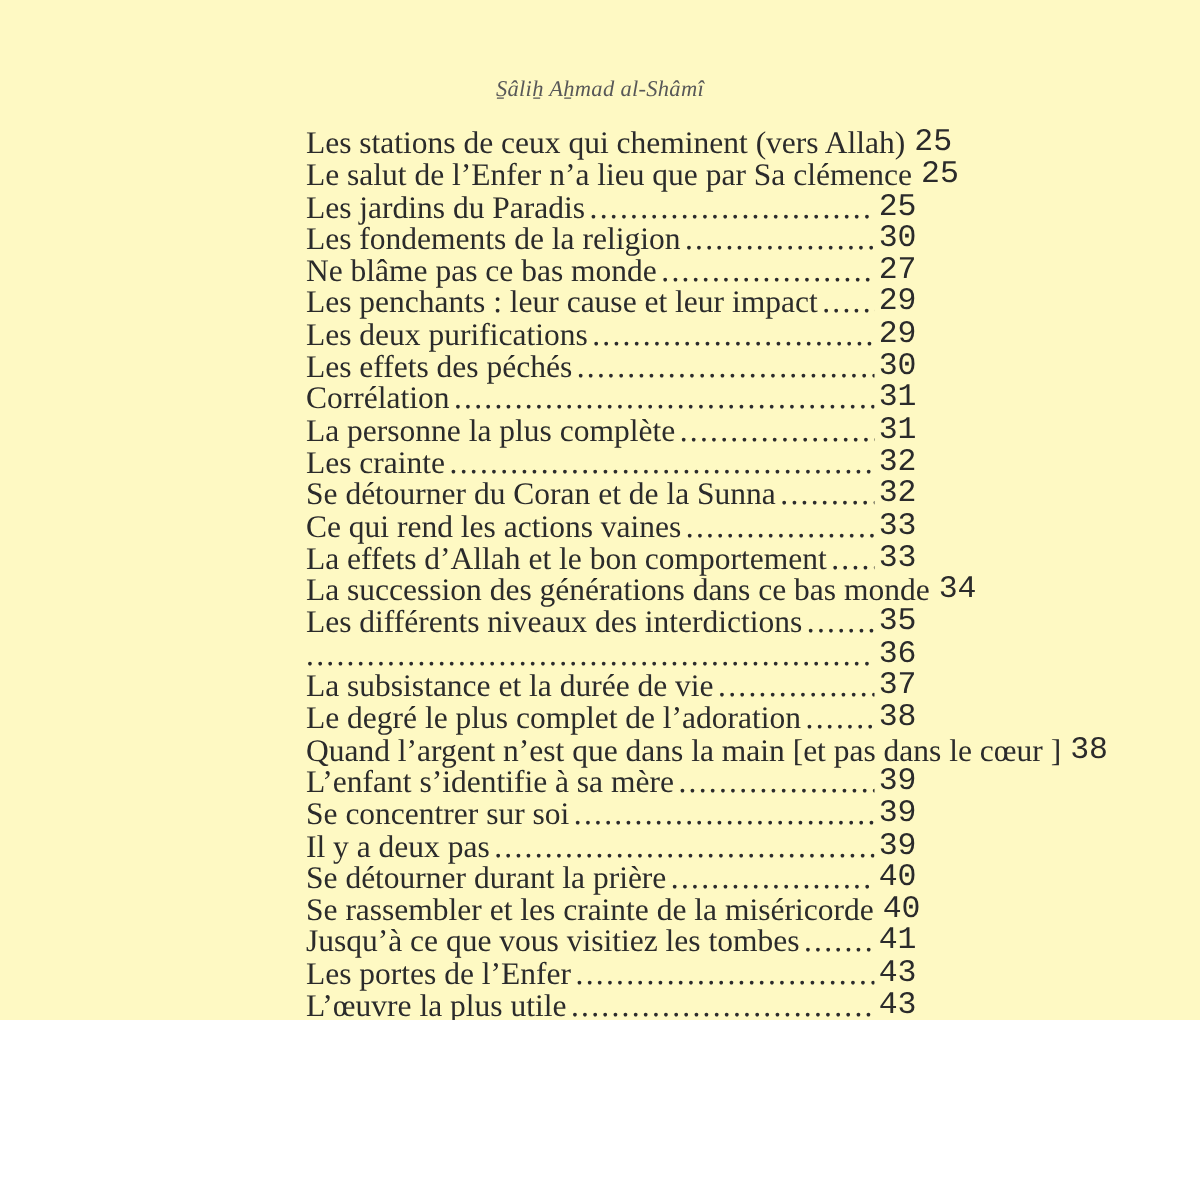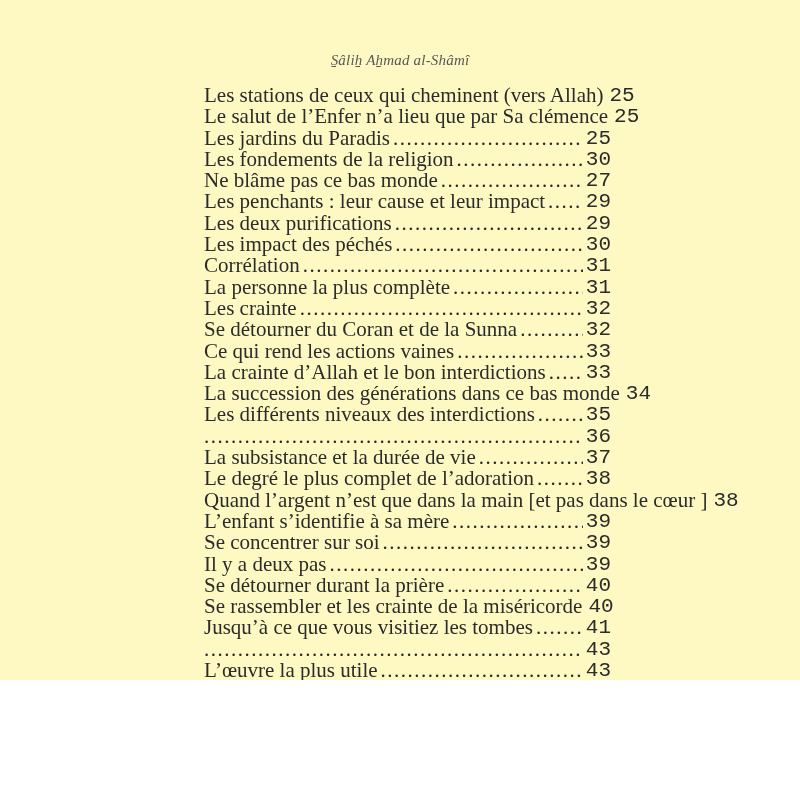--- a/index.html
+++ b/index.html
@@ -115,21 +115,21 @@
     <span class="toc-page">29</span>
   </div>
 
   <div class="toc-row">
     <span class="toc-title">Les deux purifications</span>
     <span class="toc-leader"></span>
     <span class="toc-page">29</span>
   </div>
 
   <div class="toc-row">
-    <span class="toc-title">Les impact des péchés</span>
+    <span class="toc-title">Les effets des péchés</span>
     <span class="toc-leader"></span>
     <span class="toc-page">30</span>
   </div>
 
   <div class="toc-row">
     <span class="toc-title">Corrélation</span>
     <span class="toc-leader"></span>
     <span class="toc-page">31</span>
   </div>
 
@@ -151,21 +151,21 @@
     <span class="toc-page">32</span>
   </div>
 
   <div class="toc-row">
     <span class="toc-title">Ce qui rend les actions vaines</span>
     <span class="toc-leader"></span>
     <span class="toc-page">33</span>
   </div>
 
   <div class="toc-row">
-    <span class="toc-title">La crainte d’Allah et le bon interdictions</span>
+    <span class="toc-title">La effets d’Allah et le bon comportement</span>
     <span class="toc-leader"></span>
     <span class="toc-page">33</span>
   </div>
 
   <div class="toc-row">
     <span class="toc-title">La succession des générations dans ce bas monde</span>
     <span class="toc-leader"></span>
     <span class="toc-page">34</span>
   </div>
 
@@ -229,20 +229,21 @@
   </div>
 
   <div class="toc-row">
     <span class="toc-title">Jusqu’à ce que vous visitiez les tombes</span>
     <span class="toc-leader"></span>
     <span class="toc-page">41</span>
   </div>
 
 
   <div class="toc-row">
+    <span class="toc-title">Les portes de l’Enfer</span>
     <span class="toc-leader"></span>
     <span class="toc-page">43</span>
   </div>
 
   <div class="toc-row">
     <span class="toc-title">L’œuvre la plus utile</span>
     <span class="toc-leader"></span>
     <span class="toc-page">43</span>
   </div>
 

